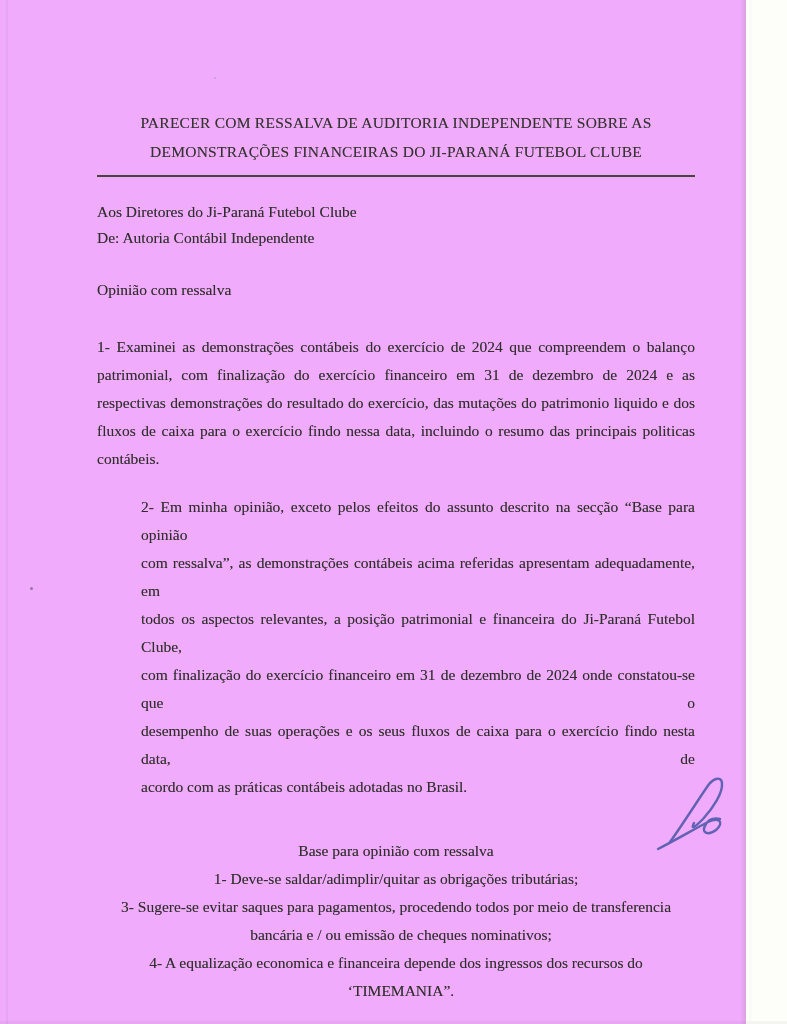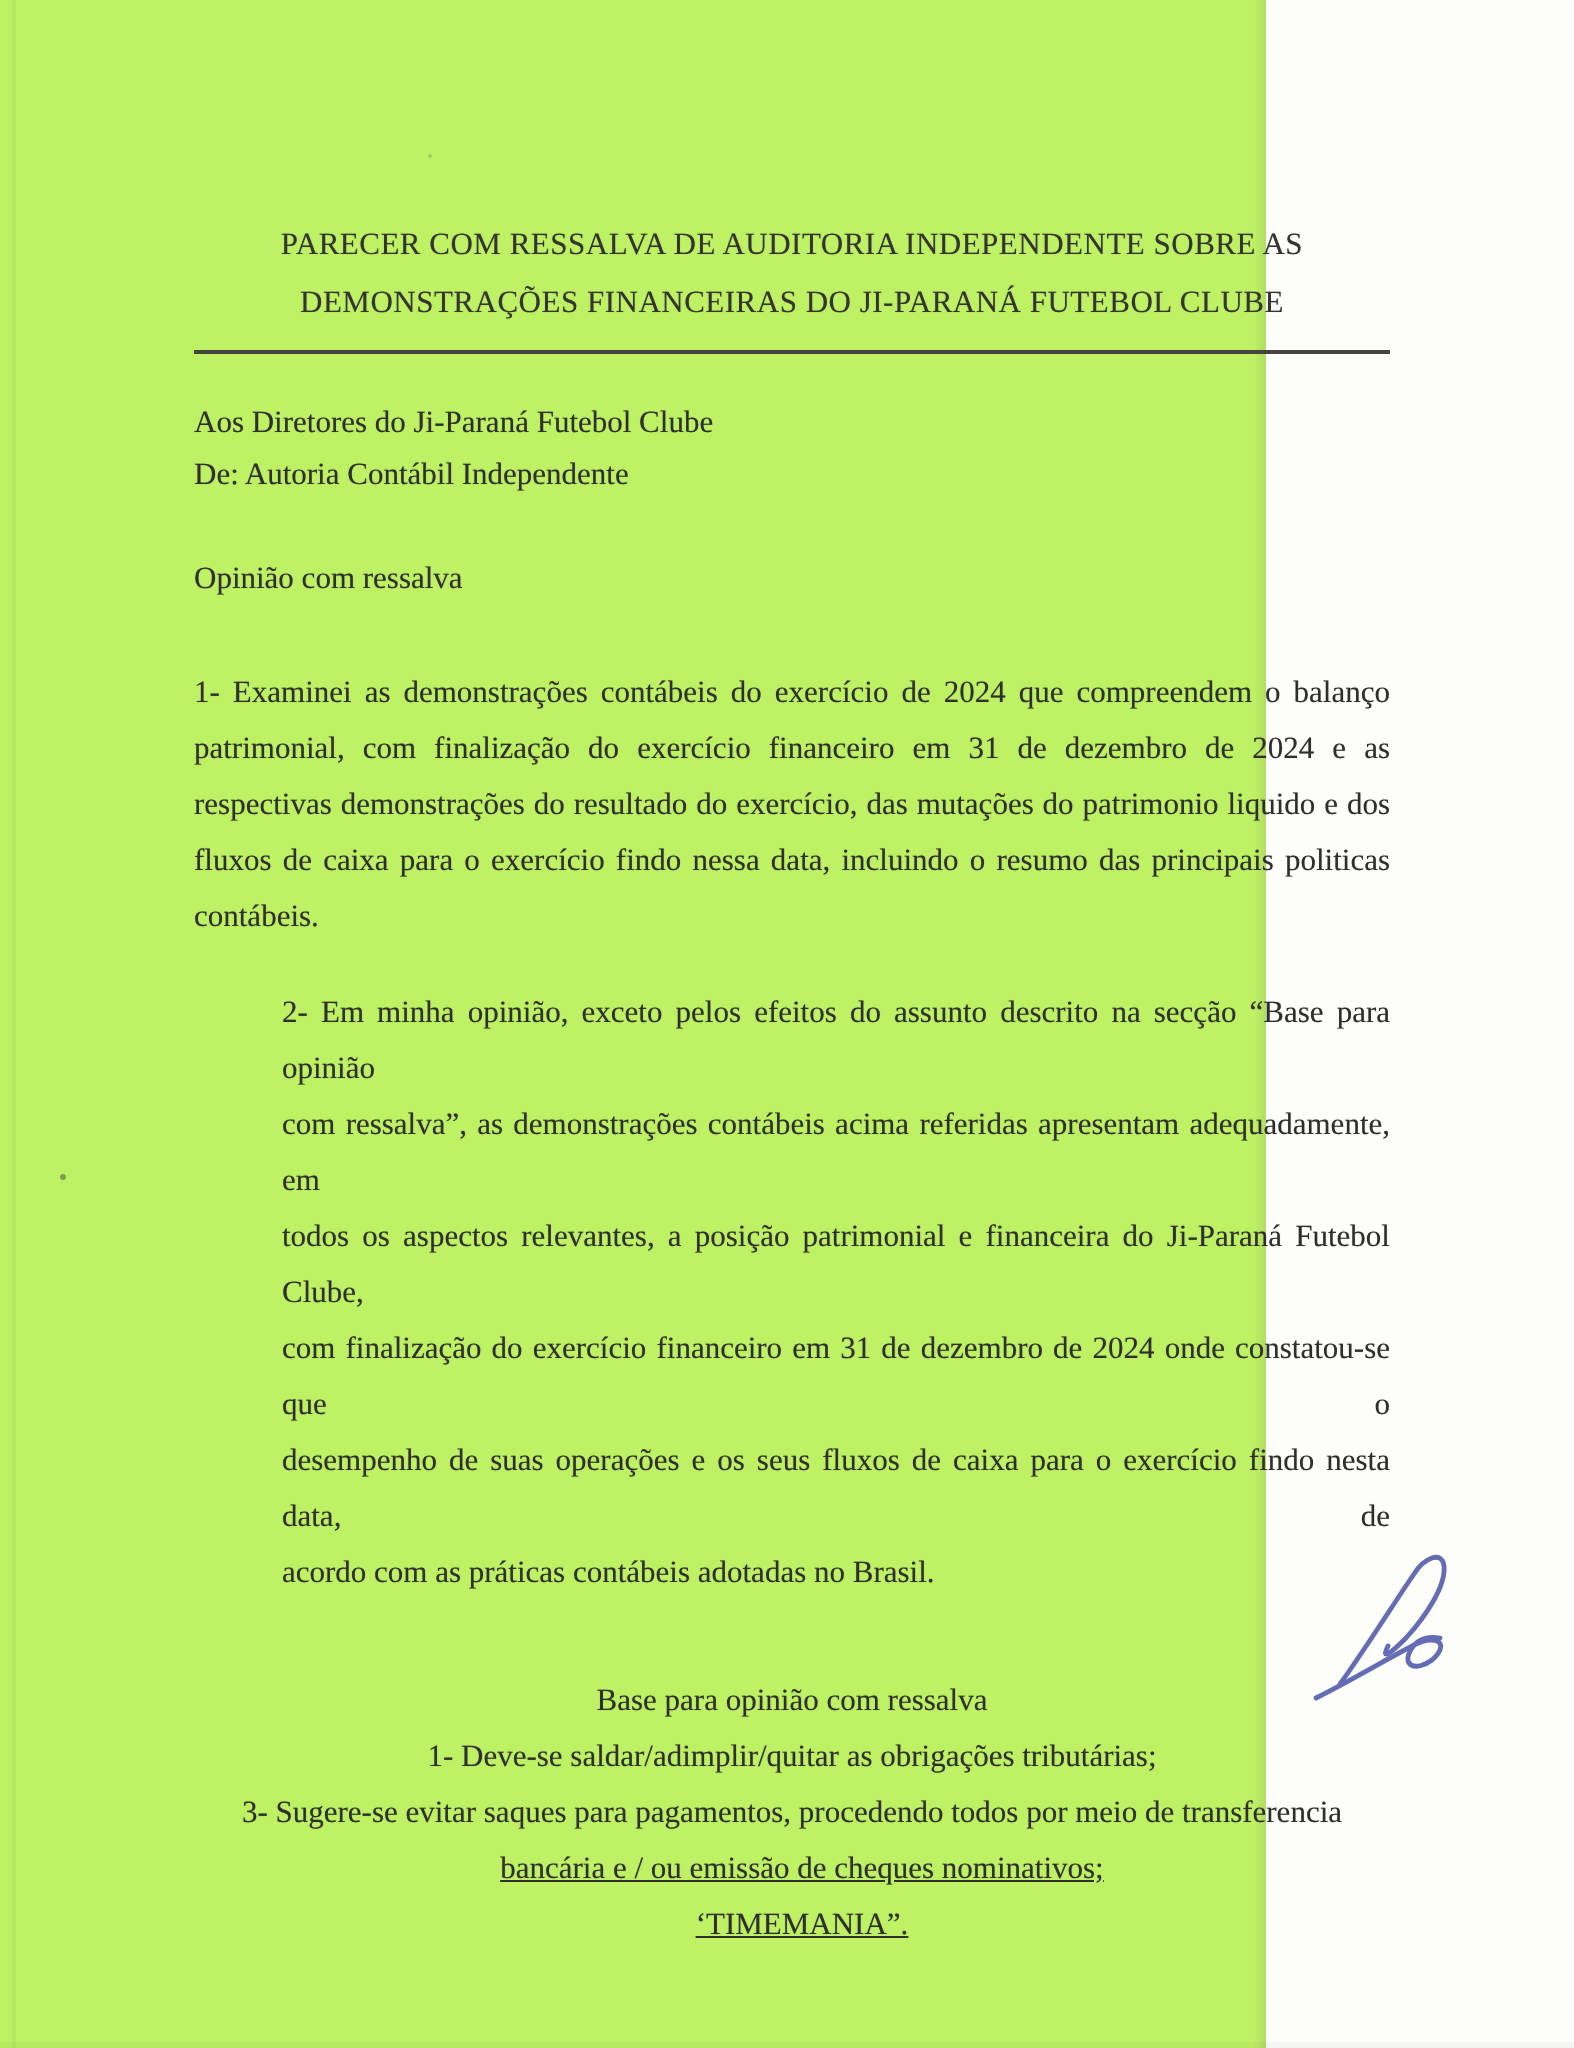--- a/index.html
+++ b/index.html
@@ -4,22 +4,22 @@
 <style>
   html,body{margin:0;padding:0;}
   body{
     width:787px;height:1024px;
     background:#fdfdfa;
     font-family:"Liberation Serif","DejaVu Serif",serif;
     color:#2f2e2c;
     overflow:hidden;
   }
   .page{
-    position:relative;width:633px;height:1024px;
-    background:#bef264;
+    position:relative;width:746px;height:1024px;
+    background:#f0abfc;
   }
   
   .edge-left{position:absolute;left:6px;top:0;width:2px;height:1024px;background:rgba(60,60,50,0.05);}
   .edge-right{position:absolute;right:0;top:0;width:6px;height:1024px;
     background:linear-gradient(to right, rgba(0,0,0,0), rgba(110,105,90,0.16));}
   .edge-bottom{position:absolute;left:0;bottom:0;width:787px;height:3px;background:rgba(80,78,66,0.05);}
   .speck1{position:absolute;left:30px;top:587px;width:3px;height:3px;border-radius:50%;background:rgba(50,50,50,0.45);}
   .speck2{position:absolute;left:214px;top:77px;width:2px;height:2px;border-radius:50%;background:rgba(90,90,90,0.25);}
 
   .content{
@@ -46,21 +46,21 @@
     -moz-text-align-last:justify;
     text-align-last:justify;
     word-spacing:0.5px;
   }
   .lastline{
     display:block;line-height:28px;
     text-align:left;text-align-last:left;
   }
   .basis{margin-top:36px;line-height:28px;text-align:center;}
   .basis-line{line-height:28px;}
-  .basis-line.indent{padding-left:10px;text-decoration:underline;}
+  .basis-line.indent{padding-left:10px;}
 
   .signature{
     position:absolute;left:653px;top:762px;width:98px;height:96px;
   }
 </style>
 </head>
 <body>
 
 <div class="page">
 
@@ -101,20 +101,21 @@
       <span class="jline">com finalização do exercício financeiro em 31 de dezembro de 2024 onde constatou-se que o</span>
       <span class="jline">desempenho de suas operações e os seus fluxos de caixa para o exercício findo nesta data, de</span>
       <span class="lastline">acordo com as práticas contábeis adotadas no Brasil.</span>
     </div>
 
     <div class="basis">
       <div>Base para opinião com ressalva</div>
       <div class="basis-line">1- Deve-se saldar/adimplir/quitar as obrigações tributárias;</div>
       <div class="basis-line">3- Sugere-se evitar saques para pagamentos, procedendo todos por meio de transferencia</div>
       <div class="basis-line indent">bancária e / ou emissão de cheques nominativos;</div>
+      <div class="basis-line">4- A equalização economica e financeira depende dos ingressos dos recursos do</div>
       <div class="basis-line indent">‘TIMEMANIA”.</div>
     </div>
 
   </div>
 
   <svg class="signature" viewBox="0 0 98 96" xmlns="http://www.w3.org/2000/svg">
     <g fill="none" stroke="#4e59ab" stroke-width="2.4" stroke-linecap="round" opacity="0.88">
       <path d="M 17 80 C 30 62, 45 38, 54 25 C 59 17, 68 13, 69 21 C 70 31, 60 46, 50 57 C 43 64, 37 69, 41 61"></path>
       <path d="M 5 87 C 23 78, 43 66, 55 60 C 66 55, 72 60, 63 68 C 55 74, 47 71, 53 62 C 56 57, 62 56, 67 57"></path>
     </g>

